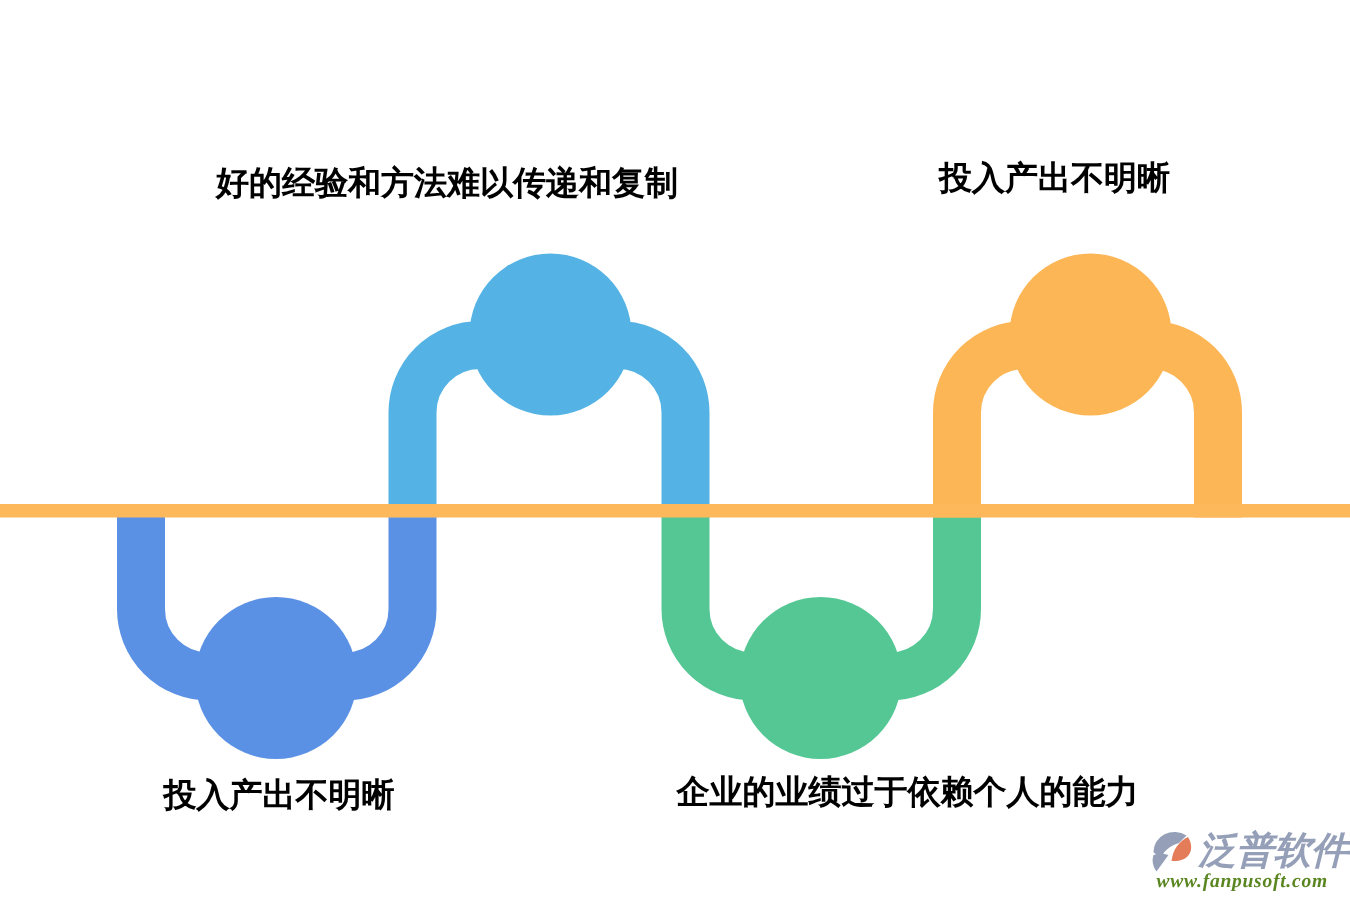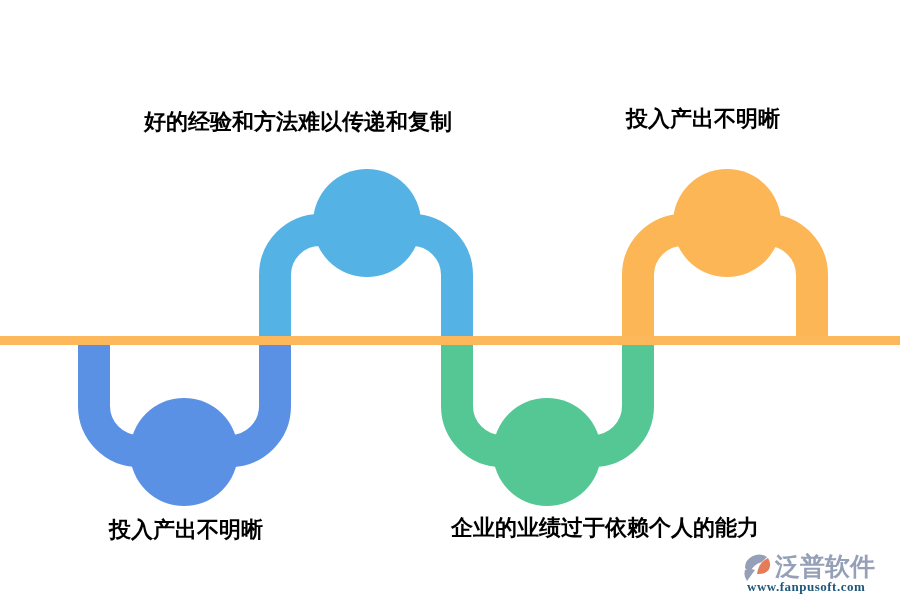--- a/index.html
+++ b/index.html
@@ -30,25 +30,26 @@
     color: #000000;
     line-height: 1.1;
     white-space: nowrap;
   }
   .label-top-left    { left: 144px; top: 110px; }
   .label-top-right   { left: 626px; top: 109px; font-family: Liberation Mono, monospace; }
   .label-bottom-left { left: 109px; top: 518px; }
   .label-bottom-center { left: 451px; top: 516px; }
   .watermark {
     position: absolute;
-    left: 742px;
+    left: 766px;
     top: 550px;
     width: 134px;
     height: 46px;
     opacity: 0.92;
+    font-style: italic;
   }
   .watermark .wm-icon {
     position: absolute;
     left: 0;
     top: 3px;
   }
   .wm-brand {
     position: absolute;
     left: 33px;
     top: 0px;
@@ -96,14 +97,14 @@
 
 <div class="label label-bottom-center">企业的业绩过于依赖个人的能力</div>
 
 <div class="watermark">
   <svg class="wm-icon" width="32" height="36" viewBox="0 0 32 36">
     <path d="M3 15 A 14 13 0 0 1 25 4 L 20 9 Q 10 12 8 20 Z" fill="#8D99B3"></path>
     <path d="M26 5 C 31 13 27 22 15 21 C 16 13 20 8 26 5 Z" fill="#E2714C"></path>
     <path d="M3 17 Q 8 15 13 17 L 5 28 A 14 13 0 0 1 3 17 Z" fill="#8D99B3"></path>
   </svg>
   <div class="wm-brand" style="color: rgb(141, 153, 179);">泛普软件</div>
-  <div class="wm-url" style="color: #0c4a6e;">www.fanpusoft.com</div>
+  <div class="wm-url" style="color: #4d7c0f;">www.fanpusoft.com</div>
 </div>
 
 </body></html>

